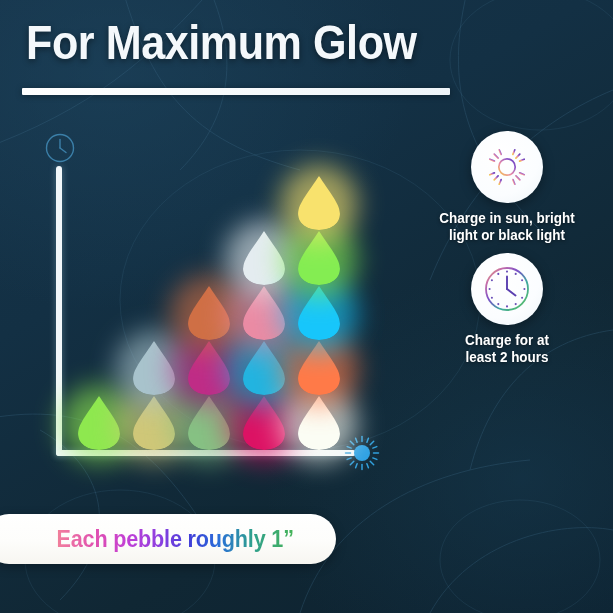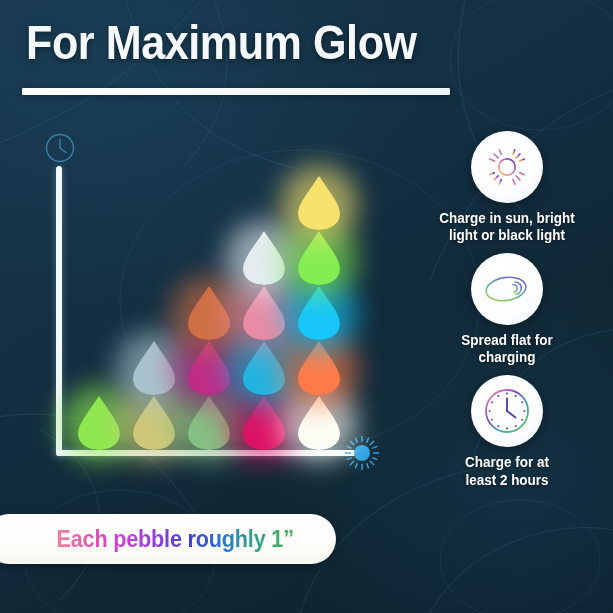--- a/index.html
+++ b/index.html
@@ -265,39 +265,20 @@
             <line x1="35.6" y1="28.9" x2="40.2" y2="30.8"></line>
             <line x1="15.2" y1="40.2" x2="17.1" y2="35.6"></line>
             <line x1="28.9" y1="10.4" x2="30.8" y2="5.8"></line>
           </g>
         </svg>
       </div>
       <div class="flabel">Charge in sun, bright
 light or black light</div>
     </div>
 
-    <div class="feature">
-      <div class="fcircle">
-        <svg width="50" height="40" viewBox="0 0 50 40">
-          <defs>
-            <linearGradient id="gsp" x1="0" y1="1" x2="1" y2="0">
-              <stop offset="0%" stop-color="#cfc04a"></stop>
-              <stop offset="30%" stop-color="#6fc86a"></stop>
-              <stop offset="62%" stop-color="#5a8fd0"></stop>
-              <stop offset="100%" stop-color="#8b4fc4"></stop>
-            </linearGradient>
-          </defs>
-          <ellipse cx="24" cy="20" rx="20" ry="11.5" fill="none" stroke="url(#gsp)" stroke-width="1.6" transform="rotate(-9 24 20)"></ellipse>
-          <path d="M33 13 C37.5 13.4 39.6 16.2 39.2 19.6 C38.8 23.2 36.4 25.4 33.6 25.1" fill="none" stroke="url(#gsp)" stroke-width="1.6" stroke-linecap="round"></path>
-          <path d="M30.5 15.6 C33.6 15.2 35.3 17 35.2 19.4 C35.1 21.8 33.6 23.1 31.6 23.2" fill="none" stroke="url(#gsp)" stroke-width="1.3" stroke-linecap="round"></path>
-        </svg>
-      </div>
-      <div class="flabel">Spread flat for
-charging</div>
-    </div>
 
     <div class="feature">
       <div class="fcircle">
         <svg width="48" height="48" viewBox="0 0 48 48">
           <defs>
             <linearGradient id="gclk" x1="1" y1="1" x2="0" y2="0">
               <stop offset="0%" stop-color="#5fc25a"></stop>
               <stop offset="35%" stop-color="#3fa8a0"></stop>
               <stop offset="60%" stop-color="#7b4fc8"></stop>
               <stop offset="82%" stop-color="#c96fa8"></stop>

